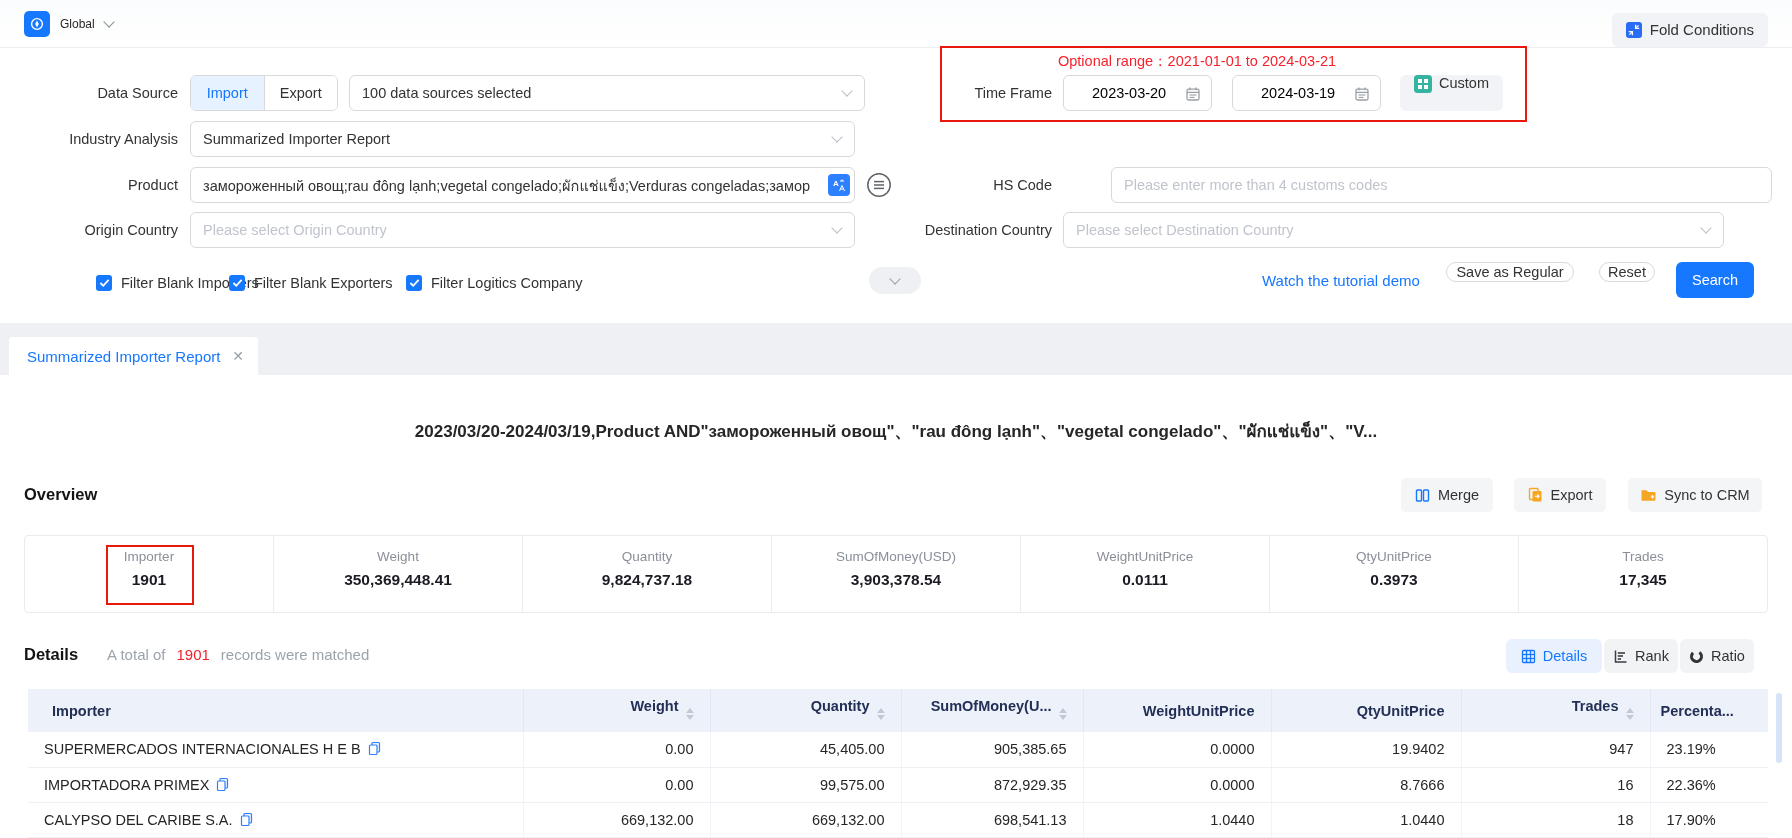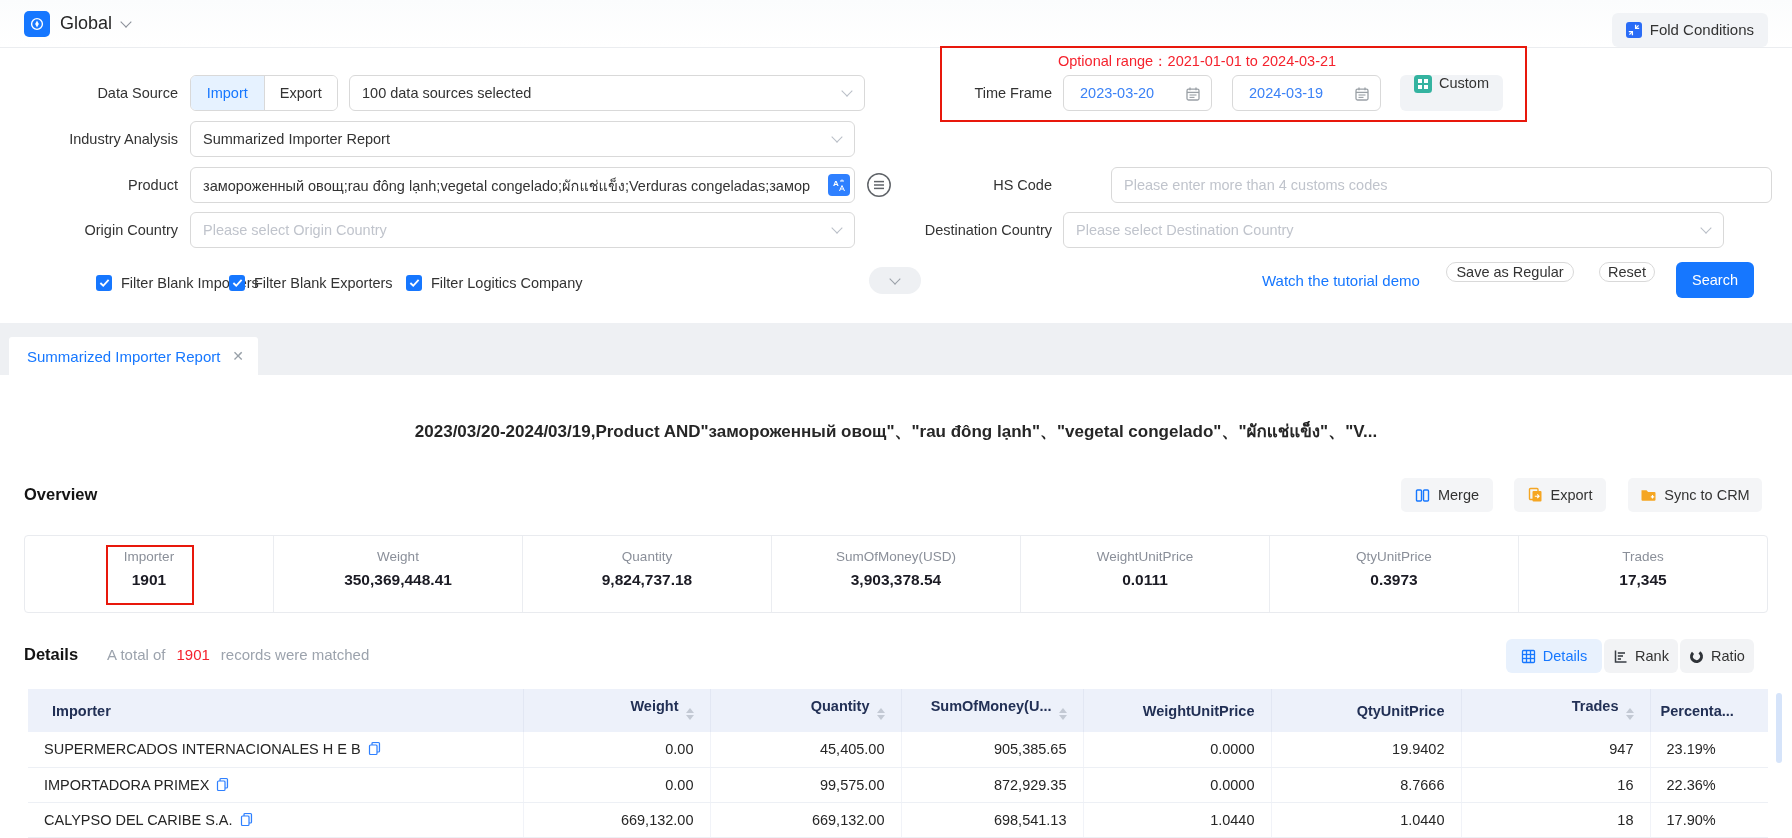--- a/index.html
+++ b/index.html
@@ -4,21 +4,21 @@
 <style>
   * { box-sizing: border-box; margin:0; padding:0; }
   html,body { width:1792px; height:838px; overflow:hidden; }
   body { font-family:"Liberation Sans", sans-serif; background:#fff; position:relative; color:#333; font-size:14.5px; }
 
   
   .topbar { height:48px; display:flex; align-items:center; justify-content:space-between;
             padding:0 24px; border-bottom:1px solid #ebedf0; background:linear-gradient(#fbfcfd,#ffffff); }
   .topbar-left { display:flex; align-items:center; gap:10px; }
   .global-badge { width:26px; height:26px; border-radius:5px; background:#1677ff; display:flex; align-items:center; justify-content:center; }
-  .global-label { font-size:18px; color:#262626; }
+  .global-label { font-size:12px; color:#262626; }
   .chev { display:inline-block; width:8px; height:8px; border-right:1.6px solid #8a8f98; border-bottom:1.6px solid #8a8f98; transform:rotate(45deg); margin-top:-4px; }
   .topbar-right { display:flex; align-items:flex-end; gap:16px;flex-direction:column; }
   .btn-grey { height:34px; padding:0 14px; border:none; border-radius:6px; background:#f1f3f6; color:#333;
               font-size:15px; font-family:inherit; display:inline-flex; align-items:center; gap:8px; cursor:pointer; }
   .btn-primary { height:34px; padding:0 16px; border:none; border-radius:6px; background:#1677ff; color:#000000;
                  font-size:15px; font-family:inherit; display:inline-flex; align-items:center; gap:9px; cursor:pointer; }
   .chev-right-white { display:inline-block; width:7px; height:7px; border-right:1.8px solid #fff; border-bottom:1.8px solid #fff; transform:rotate(-45deg); }
   .vdivider { width:1px; height:22px; background:#e2e4e8; }
   .star { color:#f7b500; font-size:16px; line-height:1; }
 
@@ -35,21 +35,21 @@
             display:flex; align-items:center; padding:0 30px 0 12px; cursor:pointer; }
   .select .chev { position:absolute; right:13px; top:15px; border-color:#b9bec7; }
   .placeholder { color:#c0c4cc; }
   .text-input { height:36px; border:1px solid #d9d9d9; border-radius:6px; padding:0 12px; font-family:inherit; font-size:14.5px; color:#333; outline:none; width:100%; }
   .text-input::placeholder { color:#c0c4cc; }
   .input-wrap { position:relative; }
   .trans-icon { position:absolute; right:5px; top:7px; width:22px; height:22px; border-radius:4px; background:#2f80ff;
                 display:flex; align-items:center; justify-content:center; }
   .round-icon { width:26px; height:26px; margin-left:11px; flex:none; display:flex; align-items:center; justify-content:center; cursor:pointer; }
   .date-box { position:relative; width:149px; height:36px; border:1px solid #d9d9d9; border-radius:6px;
-              display:flex; align-items:center; padding:0 34px 0 16px; color:#3b82f6; cursor:pointer; flex:none; }
+              display:flex; align-items:center; padding:0 34px 0 28px; color:#000000; cursor:pointer; flex:none; }
   .date-box svg { position:absolute; right:10px; top:10px; }
   .btn-custom { width:103px; height:36px; border:none; border-radius:6px; background:#f1f3f6; color:#333; font-size:14.5px;
                 font-family:inherit; display:inline-flex; justify-content:center; gap:7px; cursor:pointer; }
   .custom-glyph { width:18px; height:18px; flex:none; }
 
   .red-box { position:absolute; border:2px solid #e8180c; z-index:6; pointer-events:none; }
   .optional-range { position:absolute; left:1058px; top:4px; color:#f5222d; font-size:14.5px; z-index:7; }
 
   .cb { position:absolute; top:0; display:flex; align-items:center; gap:9px; cursor:pointer; height:30px; }
   .cbbox { width:16px; height:16px; border-radius:3px; background:#1677ff; display:flex; align-items:center; justify-content:center; flex:none; }

